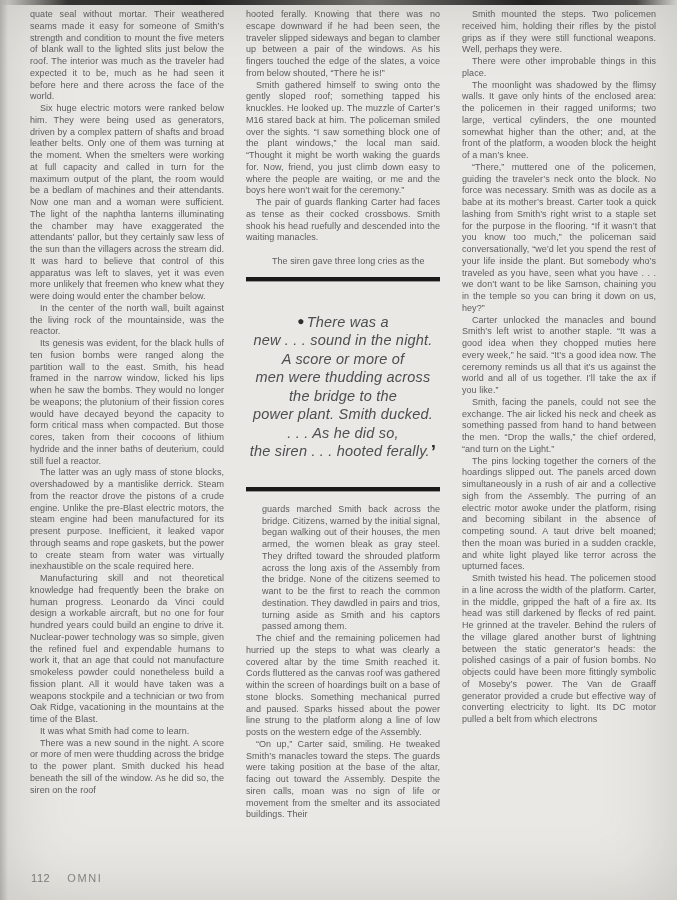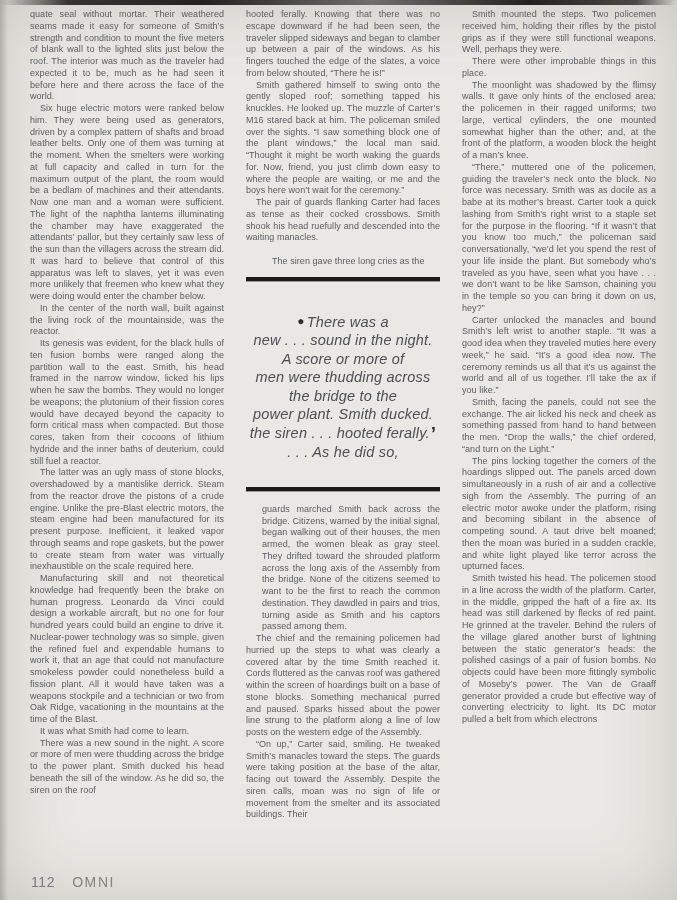--- a/index.html
+++ b/index.html
@@ -47,22 +47,22 @@
     text-align:center;
     font-style:italic;
     font-size:14.5px;line-height:18.5px;
     color:#4d4e51;letter-spacing:.2px;
   }
   .pq-line{white-space:nowrap;}
   .pq-mark{font-style:normal;color:#2e2e2e;}
   .pq-open{font-size:12px;vertical-align:2px;margin-right:2px;}
   .pq-close{font-weight:900;font-size:19px;vertical-align:-2px;margin-left:1px;}
   .footer{
-    position:absolute;left:31px;bottom:10px;
-    font-size:14px;color:#797a7c;letter-spacing:.6px;margin-top:12px;
+    position:absolute;left:31px;bottom:16px;
+    font-size:11px;color:#797a7c;letter-spacing:.6px;margin-top:12px;
   }
   .footer .mag{margin-left:17px;letter-spacing:1.6px;color:#83847f;}
 </style>
 </head>
 <body>
 
 <div class="page">
   <div class="scan-top"></div>
   <div class="scan-left"></div>
 
@@ -83,34 +83,34 @@
         <p class="ind">The pair of guards flanking Carter had faces as tense as their cocked crossbows. Smith shook his head ruefully and descended into the waiting manacles.</p>
         <p class="ind sb">The siren gave three long cries as the</p>
         <div class="rule"></div>
         <div class="pullquote">
           <div class="pq-line"><span class="pq-mark pq-open">●</span><span>There was a</span></div>
           <div class="pq-line"><span>new . . . sound in the night.</span></div>
           <div class="pq-line"><span>A score or more of</span></div>
           <div class="pq-line"><span>men were thudding across</span></div>
           <div class="pq-line"><span>the bridge to the</span></div>
           <div class="pq-line"><span>power plant. Smith ducked.</span></div>
+          <div class="pq-line"><span>. . . As he did so,</span></div>
           <div class="pq-line"><span>the siren . . . hooted ferally.</span><span class="pq-mark pq-close">’</span></div>
-          <div class="pq-line"><span>. . . As he did so,</span></div>
         </div>
         <div class="rule"></div>
         <p class="noind sb">guards marched Smith back across the bridge. Citizens, warned by the initial signal, began walking out of their houses, the men armed, the women bleak as gray steel. They drifted toward the shrouded platform across the long axis of the Assembly from the bridge. None of the citizens seemed to want to be the first to reach the common destination. They dawdled in pairs and trios, turning aside as Smith and his captors passed among them.</p>
         <p class="ind">The chief and the remaining policemen had hurried up the steps to what was clearly a covered altar by the time Smith reached it. Cords fluttered as the canvas roof was gathered within the screen of hoardings built on a base of stone blocks. Something mechanical purred and paused. Sparks hissed about the power line strung to the platform along a line of low posts on the western edge of the Assembly.</p>
         <p class="ind">“On up,” Carter said, smiling. He tweaked Smith’s manacles toward the steps. The guards were taking position at the base of the altar, facing out toward the Assembly. Despite the siren calls, moan was no sign of life or movement from the smelter and its associated buildings. Their</p>
       </div>
     <div class="col">
         <p class="ind">Smith mounted the steps. Two policemen received him, holding their rifles by the pistol grips as if they were still functional weapons. Well, perhaps they were.</p>
         <p class="ind">There were other improbable things in this place.</p>
         <p class="ind">The moonlight was shadowed by the flimsy walls. It gave only hints of the enclosed area: the policemen in their ragged uniforms; two large, vertical cylinders, the one mounted somewhat higher than the other; and, at the front of the platform, a wooden block the height of a man’s knee.</p>
         <p class="ind">“There,” muttered one of the policemen, guiding the traveler’s neck onto the block. No force was necessary. Smith was as docile as a babe at its mother’s breast. Carter took a quick lashing from Smith’s right wrist to a staple set for the purpose in the flooring. “If it wasn’t that you know too much,” the policeman said conversationally, “we’d let you spend the rest of your life inside the plant. But somebody who’s traveled as you have, seen what you have . . . we don’t want to be like Samson, chaining you in the temple so you can bring it down on us, hey?”</p>
-        <p class="ind">Carter unlocked the manacles and bound Smith’s left wrist to another staple. “It was a good idea when they traveled muties here every week,” he said. “It’s a good idea now. The ceremony reminds us all that it’s us against the world and all of us together. I’ll take the ax if you like.”</p>
+        <p class="ind">Carter unlocked the manacles and bound Smith’s left wrist to another staple. “It was a good idea when they chopped muties here every week,” he said. “It’s a good idea now. The ceremony reminds us all that it’s us against the world and all of us together. I’ll take the ax if you like.”</p>
         <p class="ind">Smith, facing the panels, could not see the exchange. The air licked his neck and cheek as something passed from hand to hand between the men. “Drop the walls,” the chief ordered, “and turn on the Light.”</p>
         <p class="ind">The pins locking together the corners of the hoardings slipped out. The panels arced down simultaneously in a rush of air and a collective sigh from the Assembly. The purring of an electric motor awoke under the platform, rising and becoming sibilant in the absence of competing sound. A taut drive belt moaned; then the moan was buried in a sudden crackle, and white light played like terror across the upturned faces.</p>
         <p class="ind">Smith twisted his head. The policemen stood in a line across the width of the platform. Carter, in the middle, gripped the haft of a fire ax. Its head was still darkened by flecks of red paint. He grinned at the traveler. Behind the rulers of the village glared another burst of lightning between the static generator’s heads: the polished casings of a pair of fusion bombs. No objects could have been more fittingly symbolic of Moseby’s power. The Van de Graaff generator provided a crude but effective way of converting electricity to light. Its DC motor pulled a belt from which electrons</p>
       </div>
   </div>
 
   <div class="footer">
     <span>112</span><span class="mag">OMNI</span>
   </div>
 </div>

